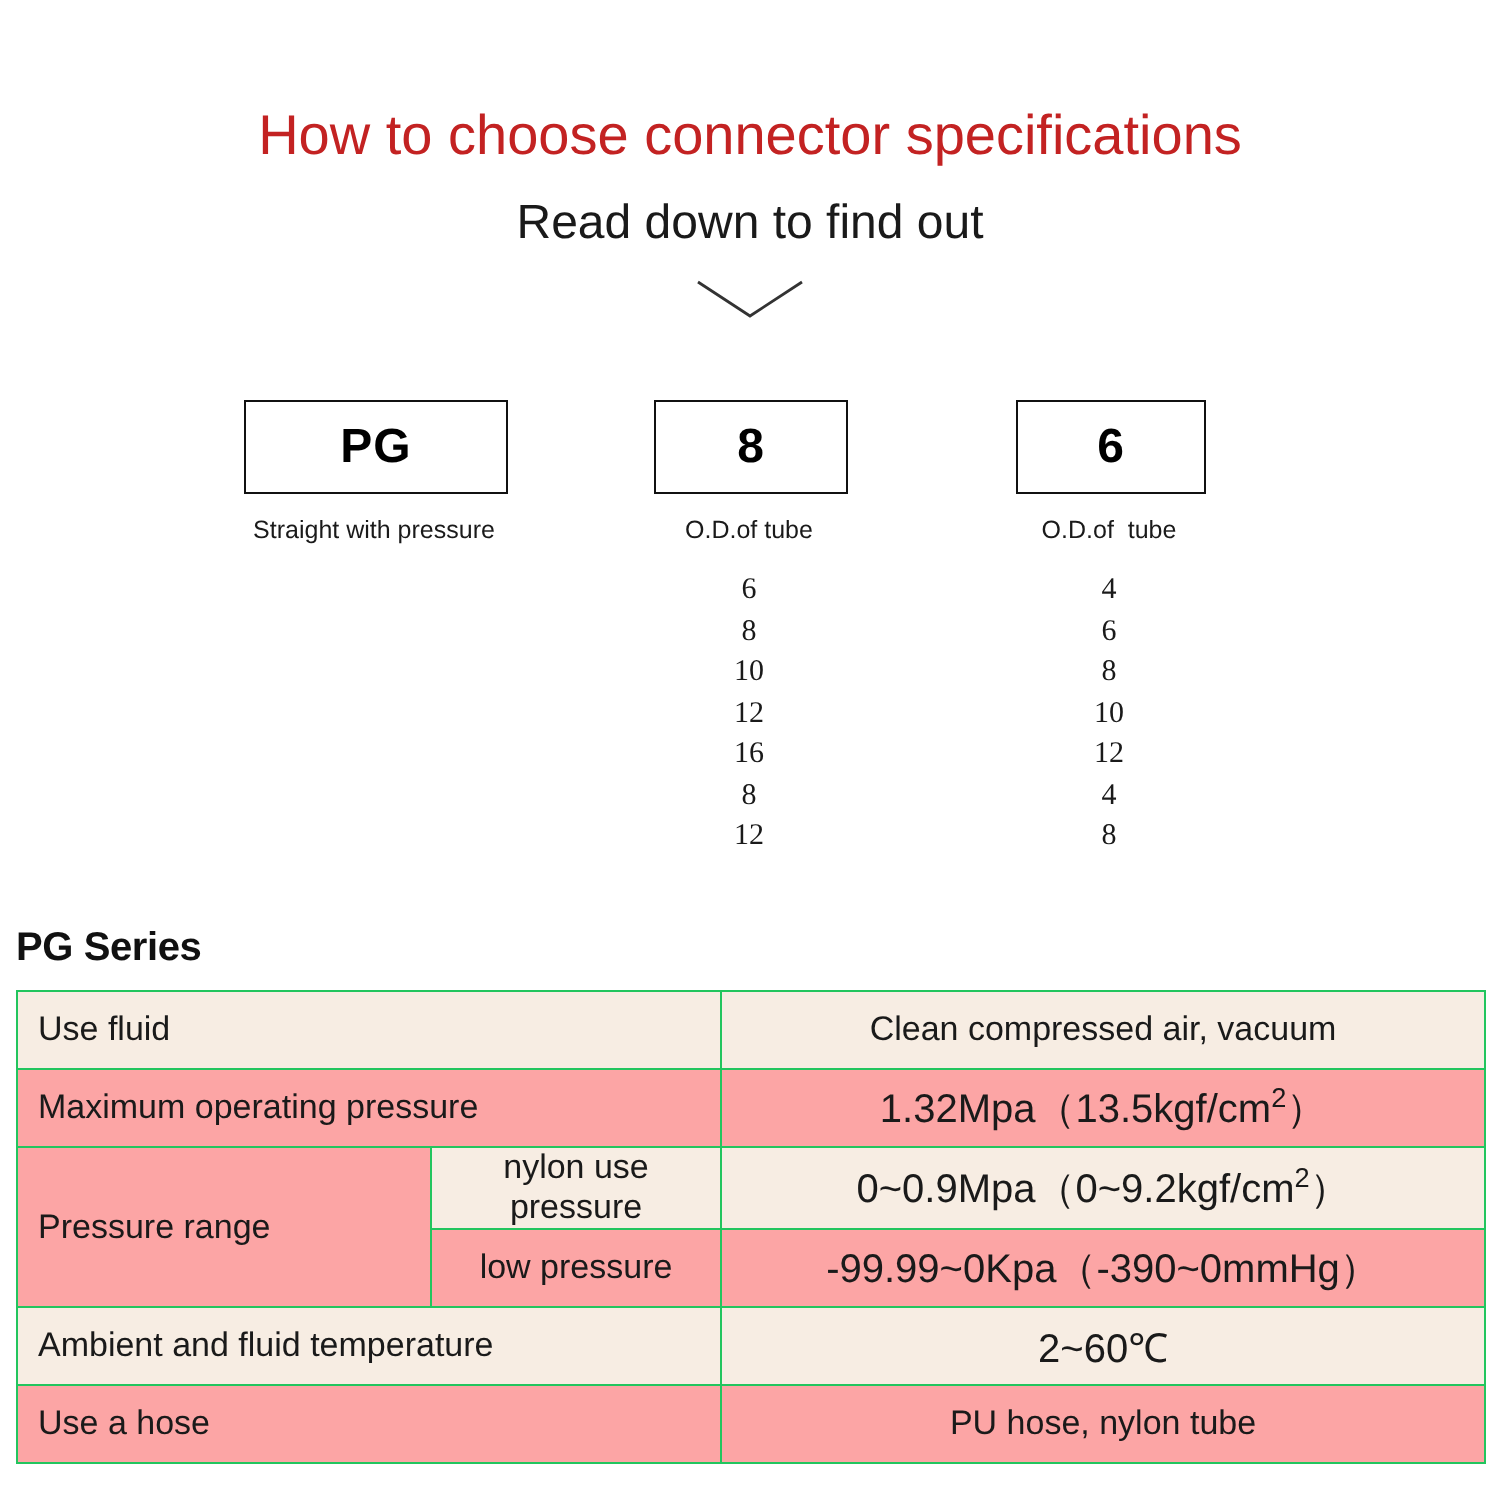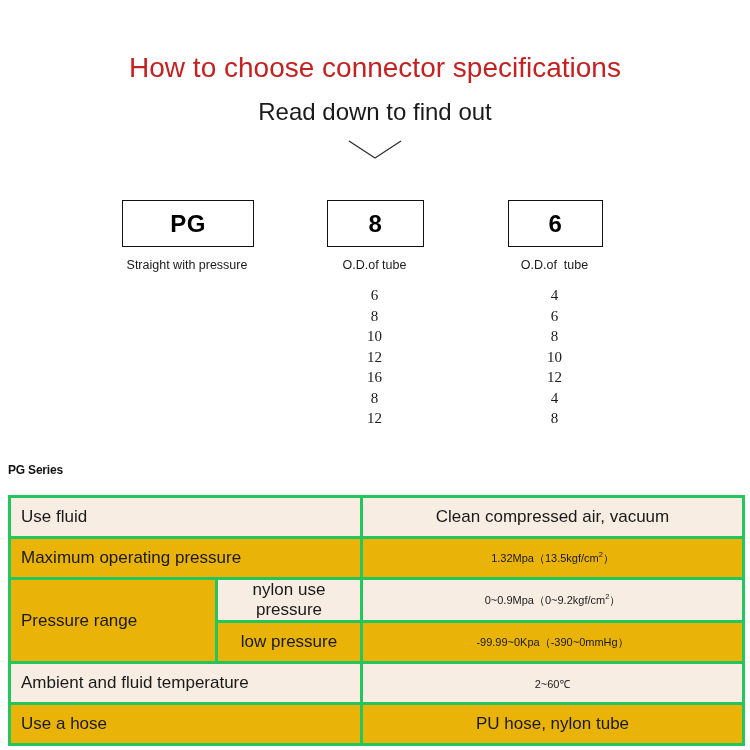--- a/index.html
+++ b/index.html
@@ -89,49 +89,49 @@
   }
   #numcol-left  { left: 327px; width: 95px; }
   #numcol-right { left: 508px; width: 93px; }
   .num-col div { height: 20.5px; }
 
   
   .series-heading {
     position: absolute;
     left: 8px;
     top: 463px;
-    font-size: 12px;
+    font-size: 20px;
     font-weight: bold;
     font-family: "Liberation Sans Narrow", "Liberation Sans", sans-serif;
     letter-spacing: -0.2px;
     color: #111111;
   }
 
   
   .spec-table {
     position: absolute;
     left: 8px;
     top: 495px;
     width: 734px;
     border-collapse: collapse;
     table-layout: fixed;
   }
   .spec-table td {
-    border: 3px solid #22c55e;
+    border: 1px solid #22c55e;
     font-size: 17px;
     color: #1a1a1a;
     padding: 0 10px;
     height: 38px;
     vertical-align: middle;
   }
   .cream { background: #f7ede3; }
-  .white { background: #eab308; }
+  .white { background: #fca5a5; }
   .label-cell { text-align: left; font-size: 18px; }
   .value-cell { text-align: center; }
-  .value-cell.small { font-size: 11px; }
+  .value-cell.small { font-size: 20px; }
   .sub-label {
     text-align: center;
     font-size: 12.5px;
   }
   .big-value { font-size: 19px; }
   sup { font-size: 0.68em; vertical-align: super; line-height: 0; }
 </style>
 </head>
 <body>
 

